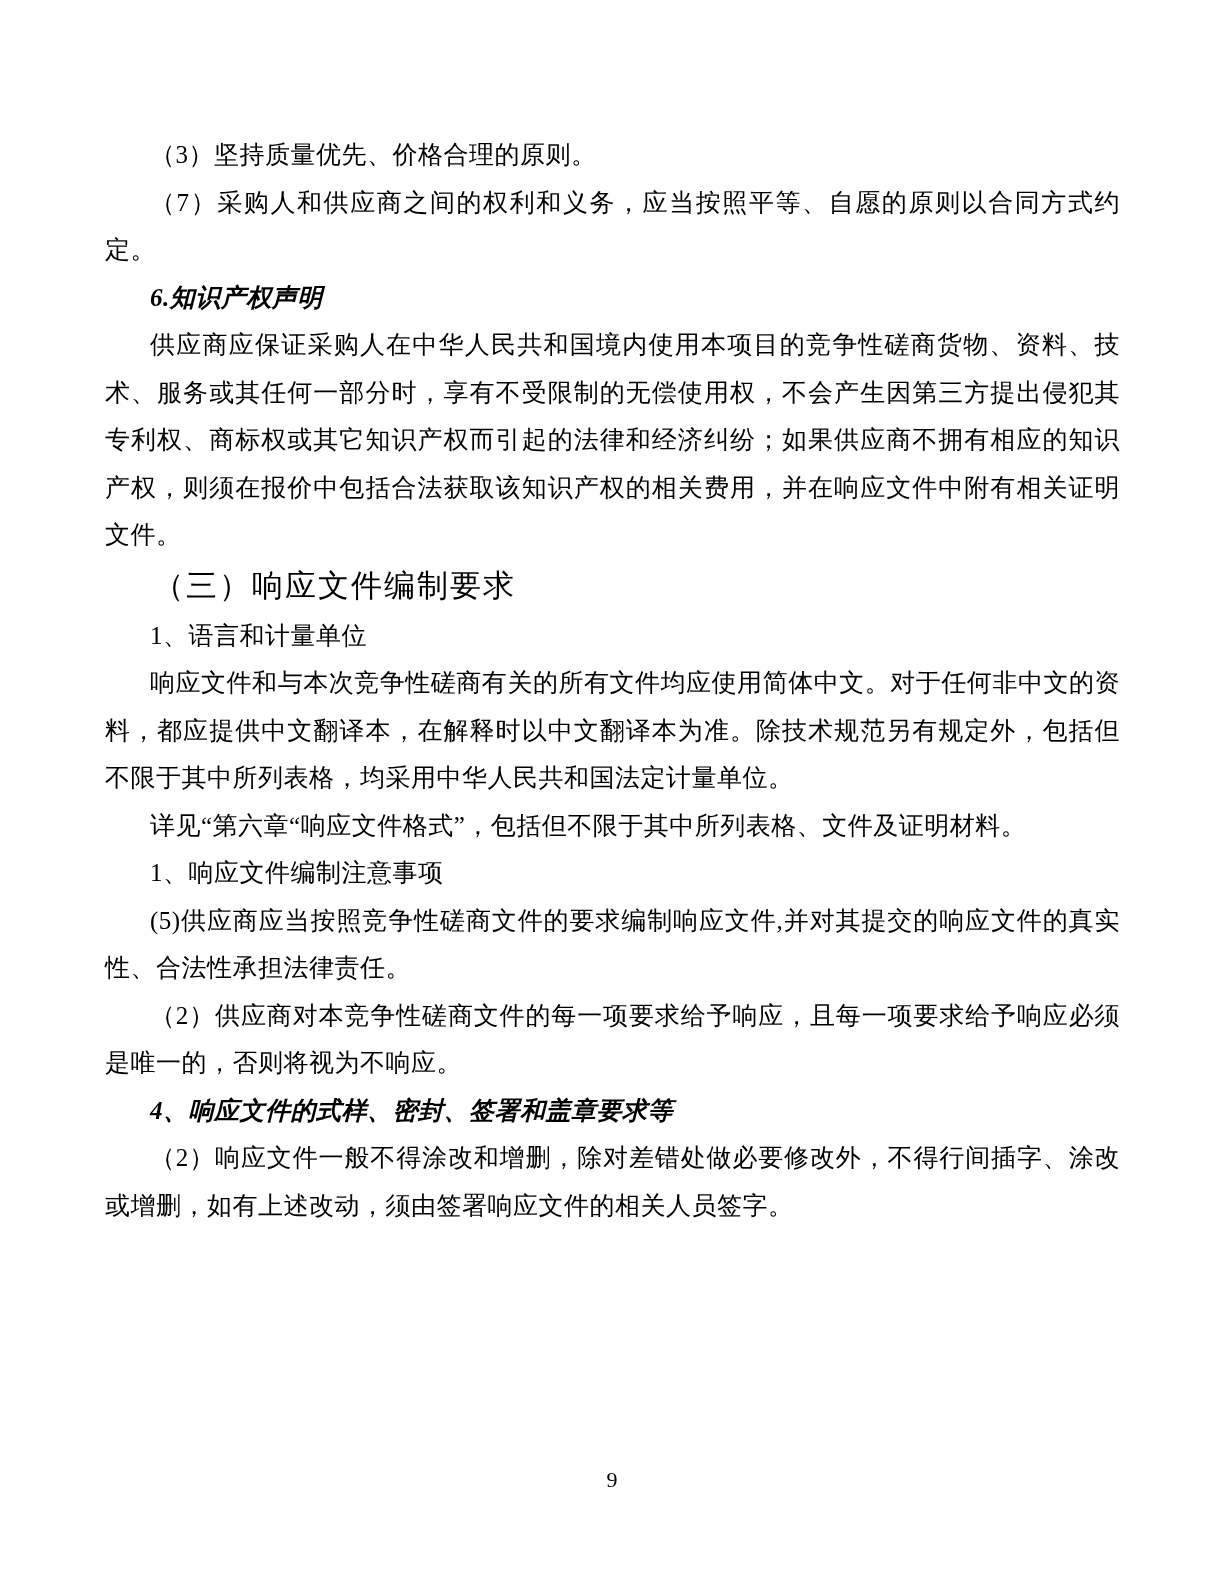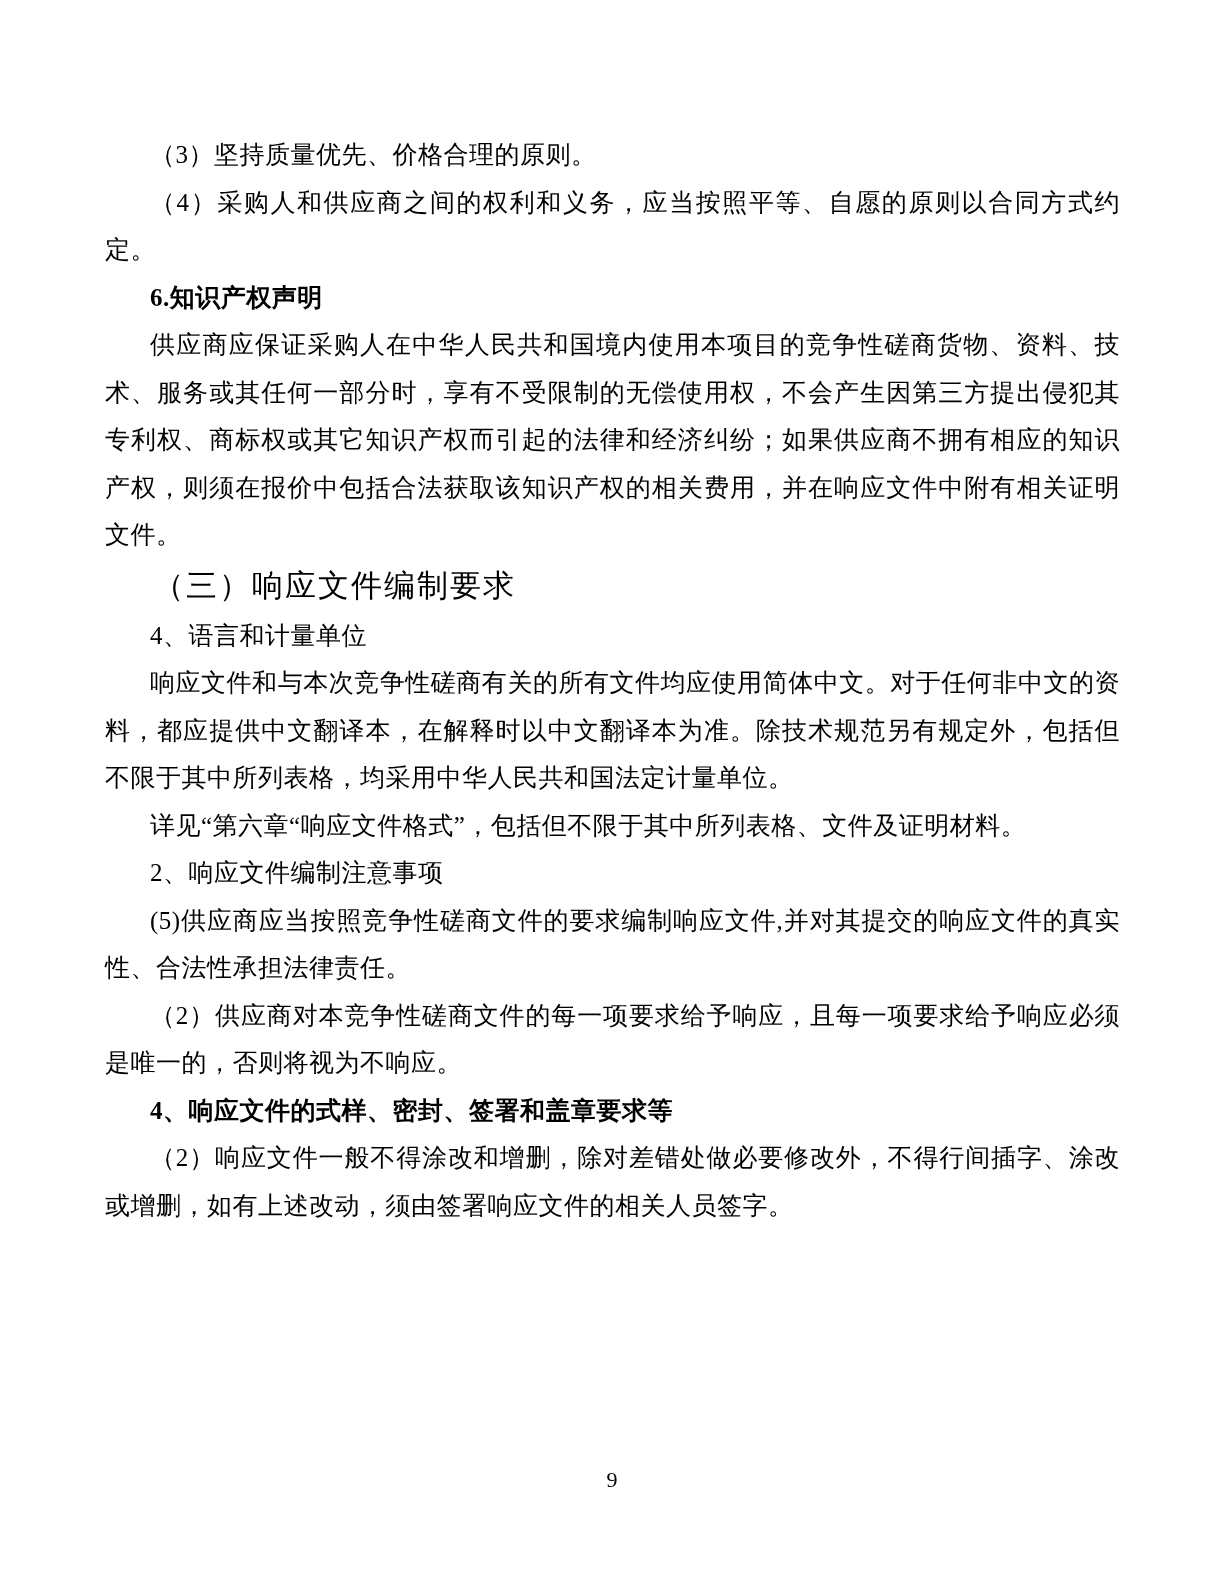--- a/index.html
+++ b/index.html
@@ -23,20 +23,21 @@
     text-align: justify;
     text-indent: 1.8em;
     letter-spacing: 0.5px;
   }
   .t-h3 {
     font-size: 25px;
     line-height: 47.5px;
     font-weight: bold;
     text-indent: 1.8em;
     letter-spacing: 0.5px;
+    font-style: italic;
   }
   .t-h2 {
     font-size: 31px;
     line-height: 53px;
     font-weight: normal;
     text-indent: 1.55em;
     letter-spacing: 2px;
   }
   .footer {
     position: absolute;
@@ -46,27 +47,27 @@
     text-align: center;
     font-size: 22px;
     line-height: 26px;
   }
 </style>
 </head>
 <body>
 
 <main class="doc">
   <p class="t-body">（3）坚持质量优先、价格合理的原则。</p>
-  <p class="t-body">（4）采购人和供应商之间的权利和义务，应当按照平等、自愿的原则以合同方式约定。</p>
+  <p class="t-body">（7）采购人和供应商之间的权利和义务，应当按照平等、自愿的原则以合同方式约定。</p>
   <h3 class="t-h3">6.知识产权声明</h3>
   <p class="t-body">供应商应保证采购人在中华人民共和国境内使用本项目的竞争性磋商货物、资料、技术、服务或其任何一部分时，享有不受限制的无偿使用权，不会产生因第三方提出侵犯其专利权、商标权或其它知识产权而引起的法律和经济纠纷；如果供应商不拥有相应的知识产权，则须在报价中包括合法获取该知识产权的相关费用，并在响应文件中附有相关证明文件。</p>
   <h2 class="t-h2">（三）响应文件编制要求</h2>
-  <p class="t-body">4、语言和计量单位</p>
+  <p class="t-body">1、语言和计量单位</p>
   <p class="t-body">响应文件和与本次竞争性磋商有关的所有文件均应使用简体中文。对于任何非中文的资料，都应提供中文翻译本，在解释时以中文翻译本为准。除技术规范另有规定外，包括但不限于其中所列表格，均采用中华人民共和国法定计量单位。</p>
   <p class="t-body">详见“第六章“响应文件格式”，包括但不限于其中所列表格、文件及证明材料。</p>
-  <p class="t-body">2、响应文件编制注意事项</p>
+  <p class="t-body">1、响应文件编制注意事项</p>
   <p class="t-body">(5)供应商应当按照竞争性磋商文件的要求编制响应文件,并对其提交的响应文件的真实性、合法性承担法律责任。</p>
   <p class="t-body">（2）供应商对本竞争性磋商文件的每一项要求给予响应，且每一项要求给予响应必须是唯一的，否则将视为不响应。</p>
   <h3 class="t-h3">4、响应文件的式样、密封、签署和盖章要求等</h3>
   <p class="t-body">（2）响应文件一般不得涂改和增删，除对差错处做必要修改外，不得行间插字、涂改或增删，如有上述改动，须由签署响应文件的相关人员签字。</p>
 
   <div class="footer">9</div>
 </main>
 
 </body></html>

